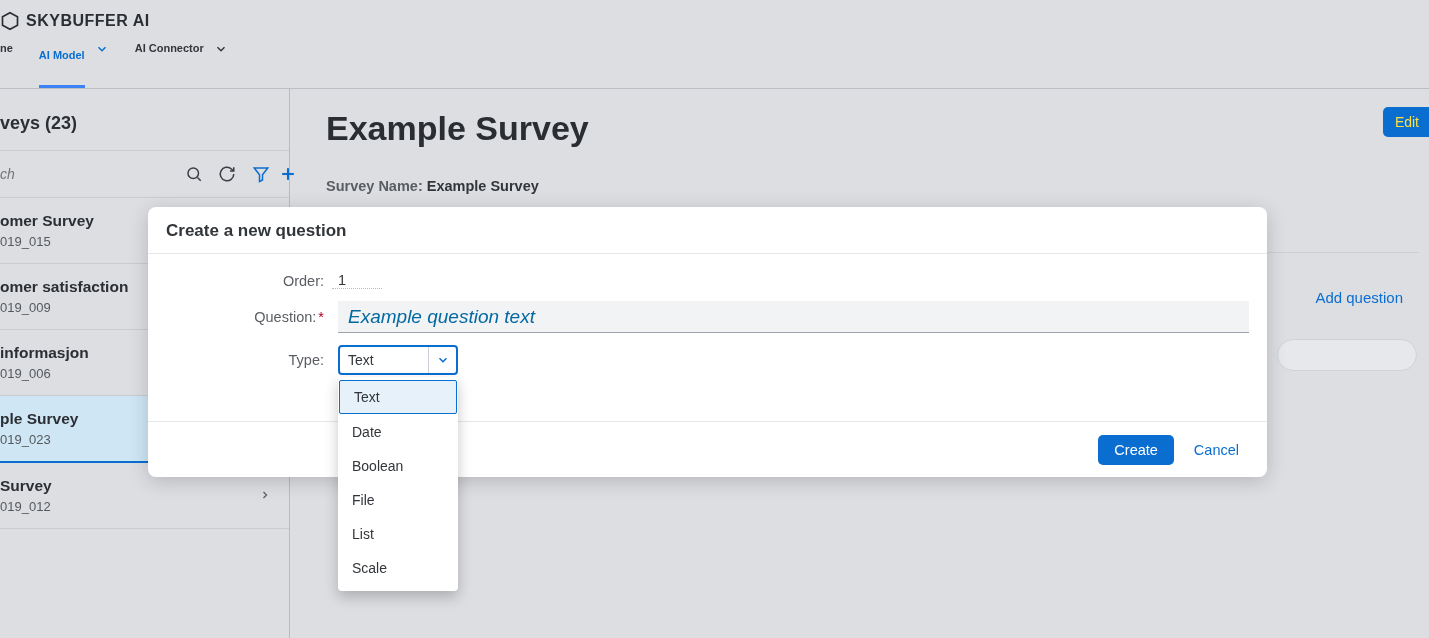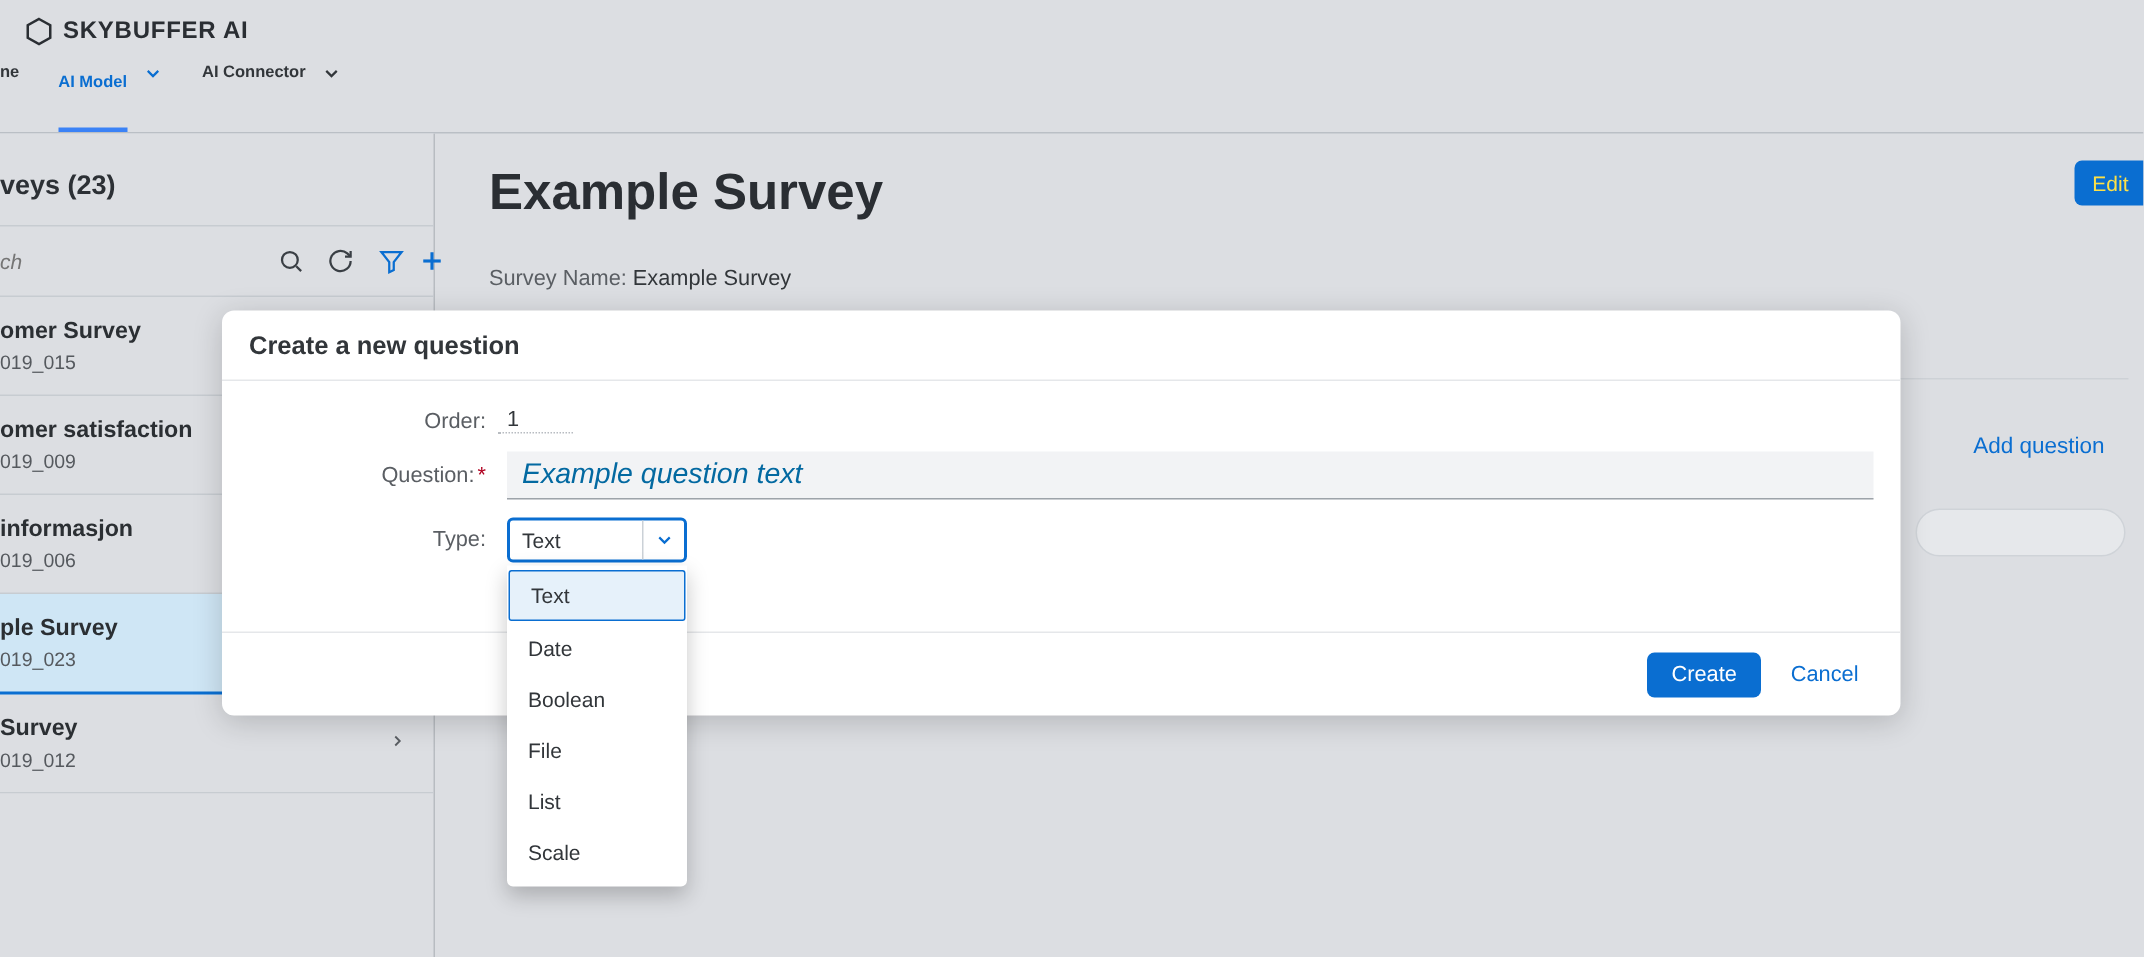--- a/index.html
+++ b/index.html
@@ -9,21 +9,21 @@
     background: #dcdee2;
     overflow: hidden;
     position: relative;
     color: #32363a;
   }
   
   .brand-bar {
     height: 42px;
     display: flex;
     align-items: center;
-    padding-left: 16px;
+    padding-left: 0;
   }
   .brand {
     display: flex;
     align-items: center;
     gap: 6px;
     padding-left:0;
   }
   .brand svg { flex-shrink:0; }
   .brand-text { font-weight: 700; font-size: 16px; letter-spacing:0.5px; color:#2a2e33; }
   .tabs-bar {
@@ -132,21 +132,21 @@
   .page-title { font-size:34px; font-weight:800; color:#2a2e33; }
   .edit-btn {
     position:absolute; right:0; top:18px;
     background:#0a6ed1; color:#fde047; border:none;
     height:30px; padding:0 10px 0 12px;
     border-top-left-radius:5px; border-bottom-left-radius:5px;
     font-size:14px; font-weight:500; cursor:pointer;
   }
   .survey-name-row {
     margin-top:30px;
-    font-size:14.5px; color:#5a5e63;
+    font-size:14.5px; color:#5a5e63;font-weight:bold;
   }
   .survey-name-row .val { color:#32363a; }
   .add-q-link {
     position:absolute;
     right:26px; top:200px;
     color:#0a6ed1; font-size:15px; font-weight:500;
     cursor:pointer;
     text-align:right;
   }
   .capsule {

